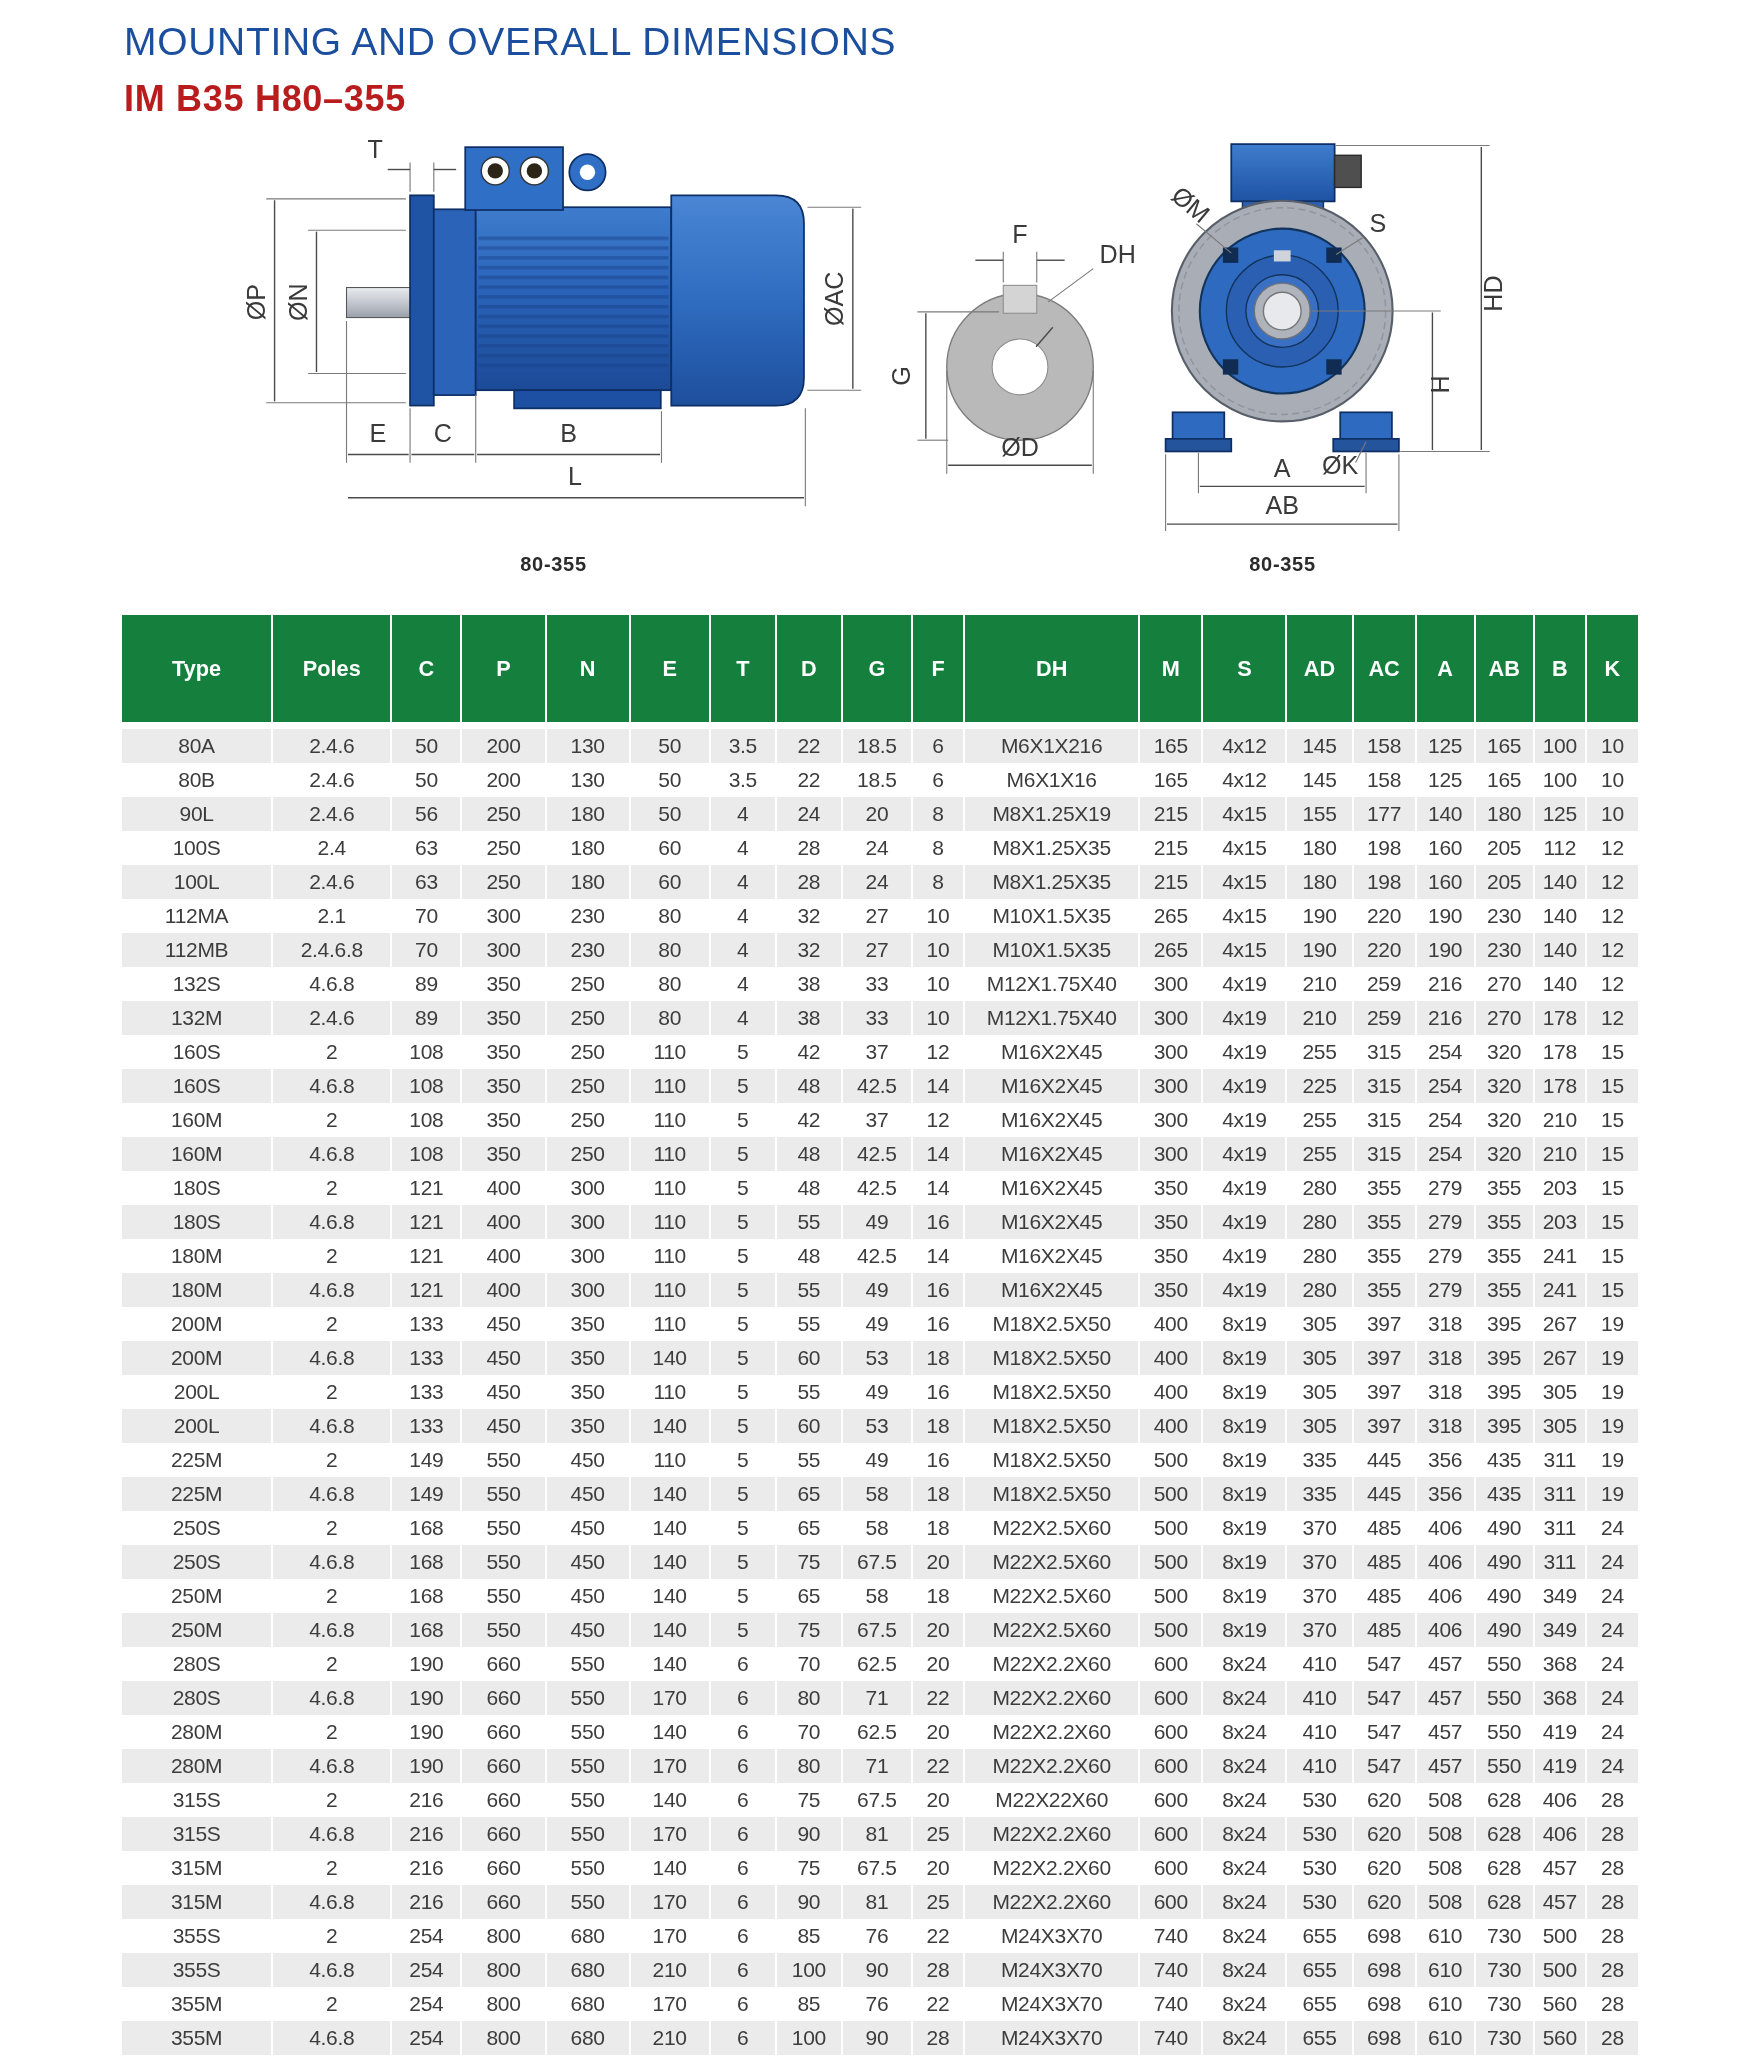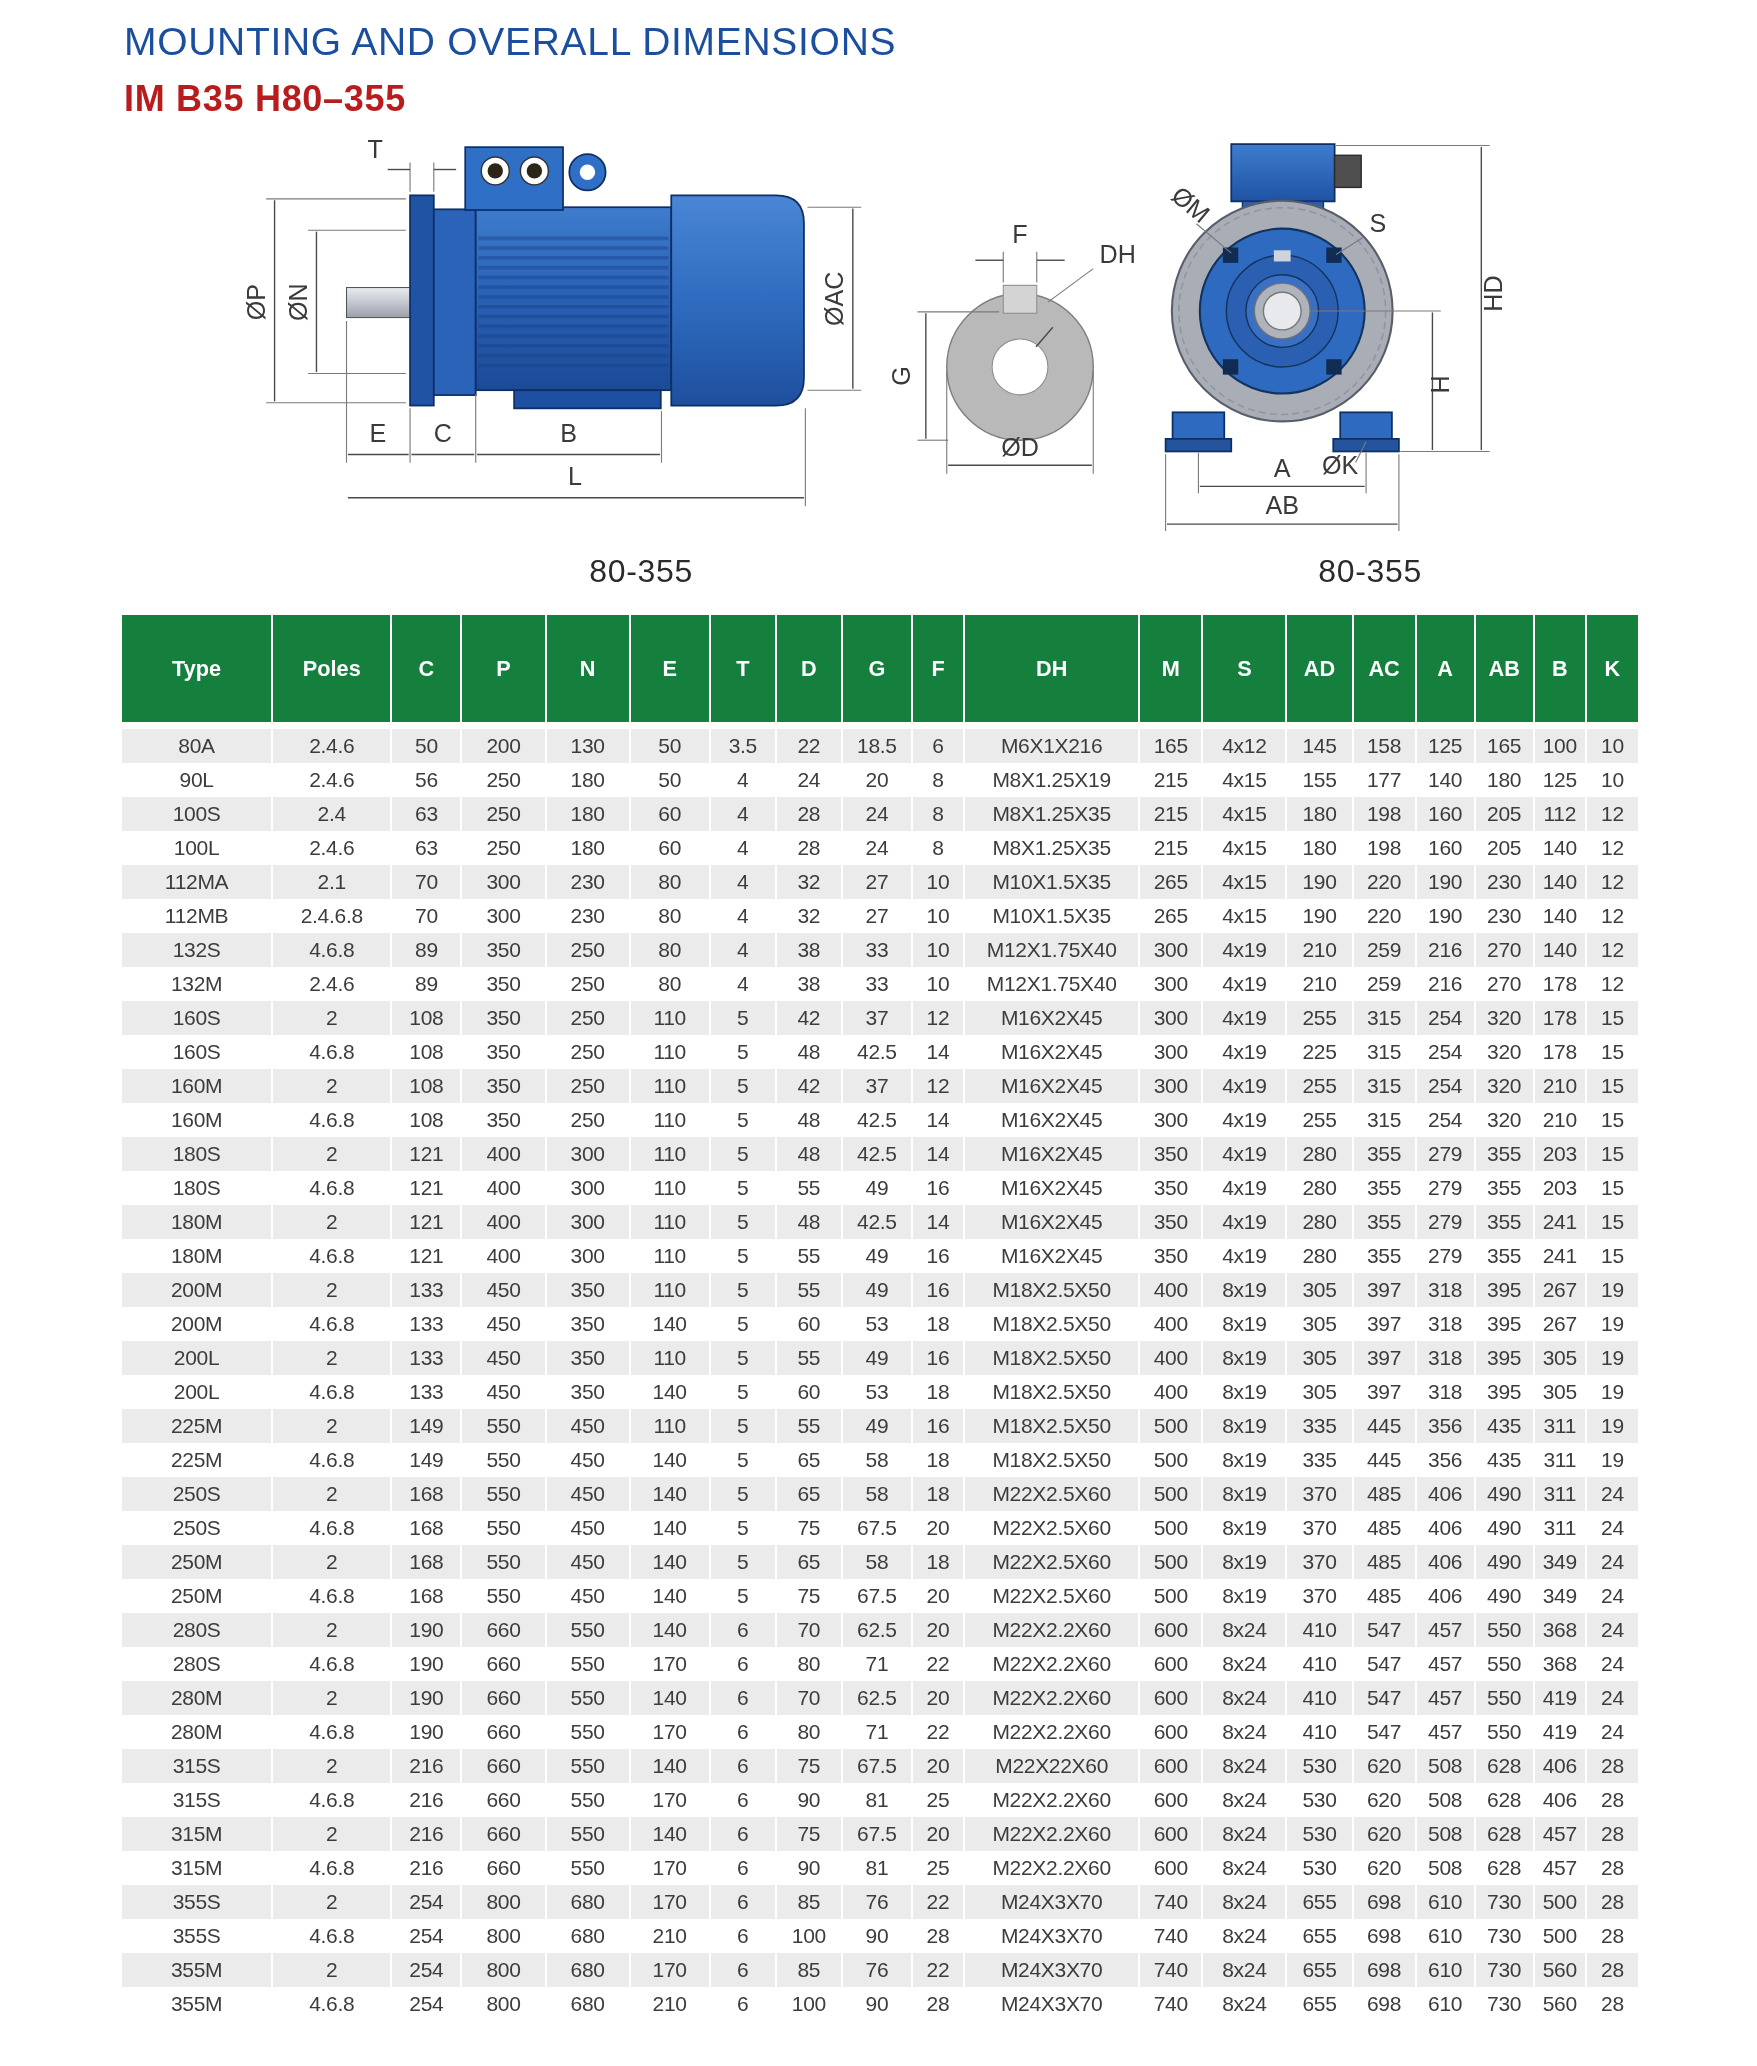--- a/index.html
+++ b/index.html
@@ -5,21 +5,21 @@
   html,body{margin:0;padding:0;background:#fff;}
   .page{position:relative;width:1757px;height:2066px;background:#ffffff;
         font-family:"Liberation Sans",sans-serif;overflow:hidden;}
 
   .page-title{position:absolute;left:124px;top:19.6px;font-size:39px;font-weight:normal;
               letter-spacing:0.7px;color:#1b4f9e;}
   .page-subtitle{position:absolute;left:124px;top:78px;font-size:36px;font-weight:bold;
               letter-spacing:0.7px;color:#b91c1c;}
 
   .diagram{position:absolute;}
-  .caption{position:absolute;width:279px;text-align:right;font-size:32px;font-weight:normal;
+  .caption{position:absolute;width:279px;text-align:center;font-size:20px;font-weight:bold;
            color:#2b2b2b;letter-spacing:0.7px;}
   .caption.left{left:414px;top:553px;}
   .caption.right{left:1143px;top:553px;}
 
   
   .dim{stroke:#4a4a4a;stroke-width:2;fill:none;}
   .ext{stroke:#7a7a7a;stroke-width:1.6;fill:none;}
   .dlab{font-family:"Liberation Sans",sans-serif;font-size:36px;fill:#3a3a3a;}
   .outline{stroke:#0e2f66;stroke-width:2.5;}
 
@@ -272,20 +272,41 @@
             <td>165</td>
             <td>4x12</td>
             <td>145</td>
             <td>158</td>
             <td>125</td>
             <td>165</td>
             <td>100</td>
             <td>10</td>
           </tr>
           <tr>
+            <td>80B</td>
+            <td>2.4.6</td>
+            <td>50</td>
+            <td>200</td>
+            <td>130</td>
+            <td>50</td>
+            <td>3.5</td>
+            <td>22</td>
+            <td>18.5</td>
+            <td>6</td>
+            <td>M6X1X16</td>
+            <td>165</td>
+            <td>4x12</td>
+            <td>145</td>
+            <td>158</td>
+            <td>125</td>
+            <td>165</td>
+            <td>100</td>
+            <td>10</td>
+          </tr>
+          <tr>
             <td>90L</td>
             <td>2.4.6</td>
             <td>56</td>
             <td>250</td>
             <td>180</td>
             <td>50</td>
             <td>4</td>
             <td>24</td>
             <td>20</td>
             <td>8</td>

